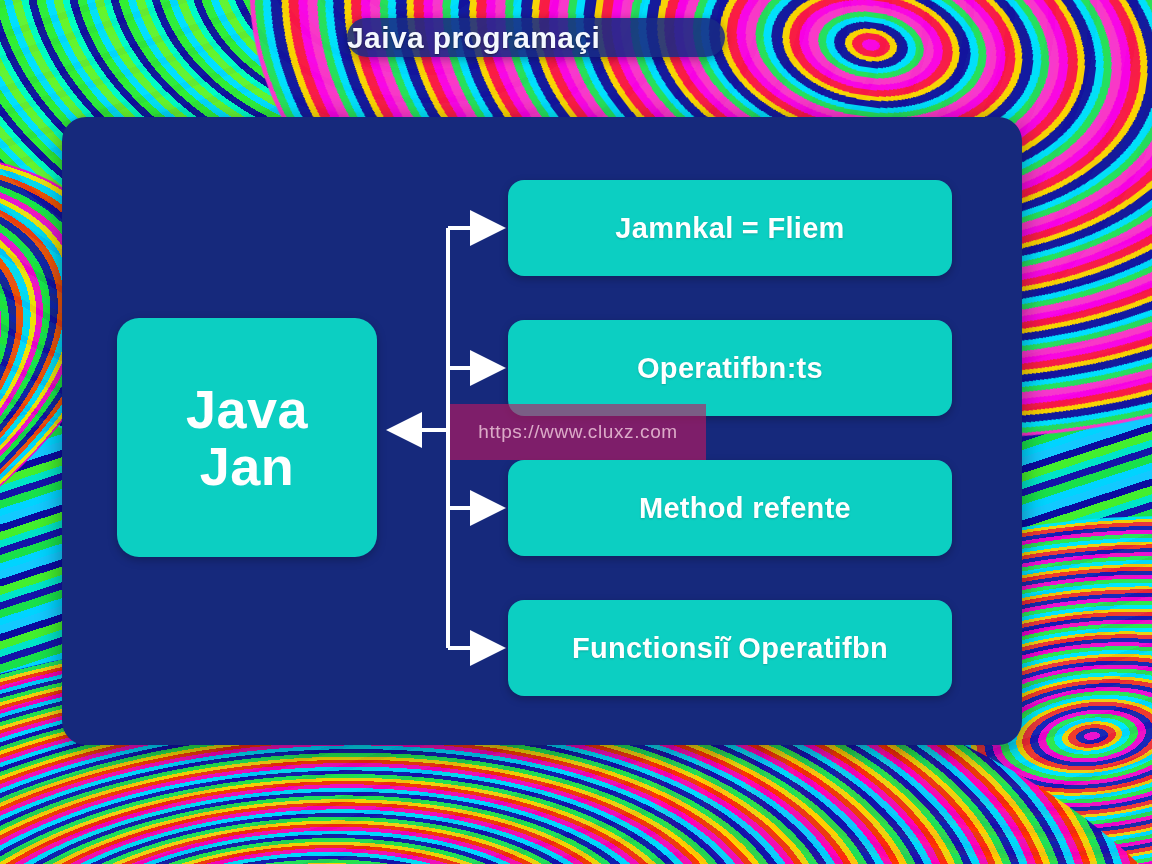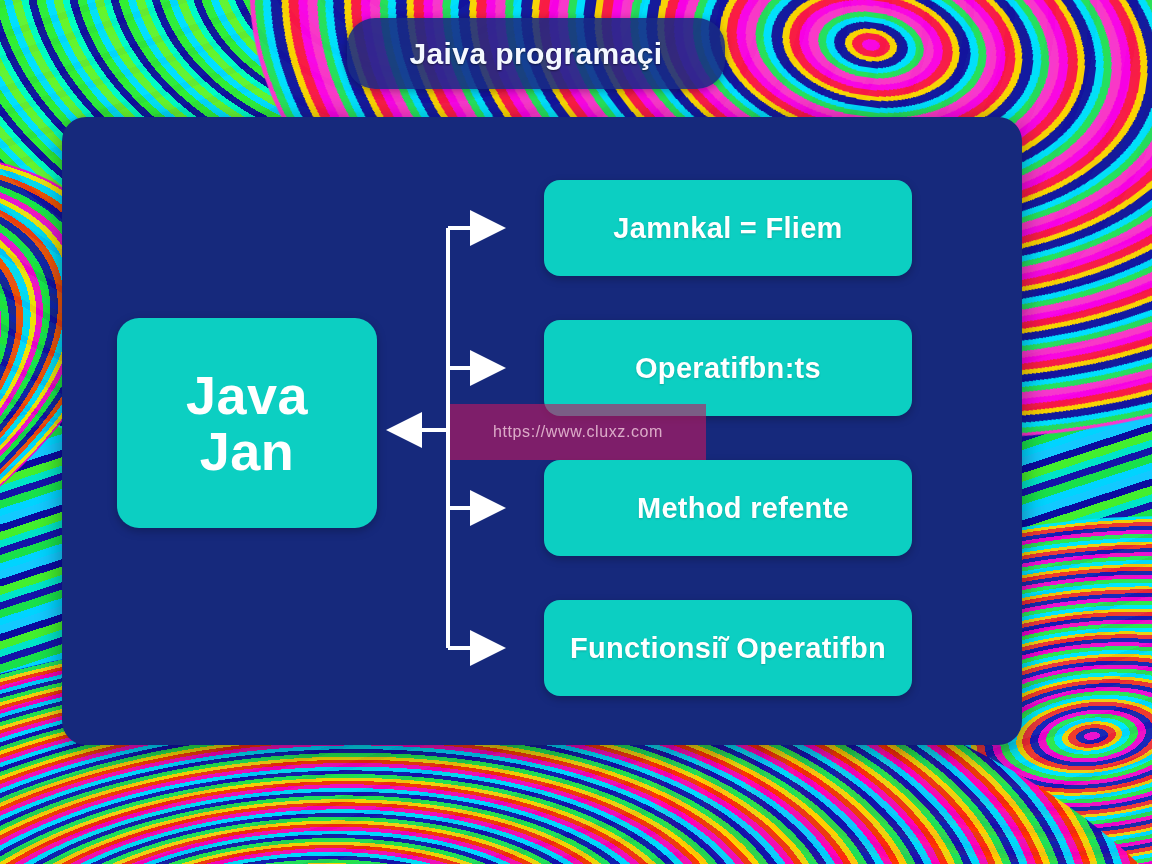--- a/index.html
+++ b/index.html
@@ -160,26 +160,25 @@
     inset: 0;
     backdrop-filter: blur(0.6px);
   }
 
   
   .title-pill {
     position: absolute;
     left: 347px;
     top: 18px;
     width: 378px;
-    height: 71px;
+    height: 39px;
     background: rgba(24, 42, 132, 0.88);
     border-radius: 28px;
     display: flex;
     align-items: center;
-    justify-content: center;
     box-shadow: 0 2px 10px rgba(0,0,0,0.35);
   }
 
   .title-text {
     color: #f4f8ff;
     font-size: 30px;
     font-weight: 700;
     letter-spacing: 0.4px;
     white-space: nowrap;
     text-shadow: 0 1px 2px rgba(0,0,0,0.5);
@@ -197,43 +196,43 @@
     box-shadow: 0 6px 26px rgba(0,0,0,0.4);
     overflow: hidden;
   }
 
   
   .root-node {
     position: absolute;
     left: 117px;
     top: 318px;
     width: 260px;
-    height: 210px;
+    height: 239px;
     background: #0ccfc2;
     border-radius: 22px;
     display: flex;
     flex-direction: column;
     align-items: center;
     justify-content: center;
     box-shadow: 0 3px 10px rgba(0,0,0,0.25);
   }
 
   .root-line {
     color: #ffffff;
     font-size: 54px;
     font-weight: 700;
     line-height: 1.04;
     letter-spacing: 0.5px;
   }
 
   
   .branch-box {
     position: absolute;
-    left: 544px;
-    width: 368px;
+    left: 508px;
+    width: 444px;
     height: 96px;
     background: #0ccfc2;
     border-radius: 16px;
     display: flex;
     align-items: center;
     justify-content: center;
     box-shadow: 0 3px 9px rgba(0,0,0,0.25);
   }
   #branch-0 { top: 180px; }
   #branch-1 { top: 320px; text-align: right; }
@@ -266,21 +265,21 @@
     top: 404px;
     width: 256px;
     height: 56px;
     background: rgba(190, 25, 95, 0.62);
     display: flex;
     align-items: center;
     justify-content: center;
   }
   .watermark-text {
     color: rgba(255, 225, 235, 0.72);
-    font-size: 16px;
+    font-size: 19px;
     font-weight: 400;
     letter-spacing: 0.6px;
     white-space: nowrap;
   }
 </style>
 </head>
 <body>
 
 <div id="stage">
 

